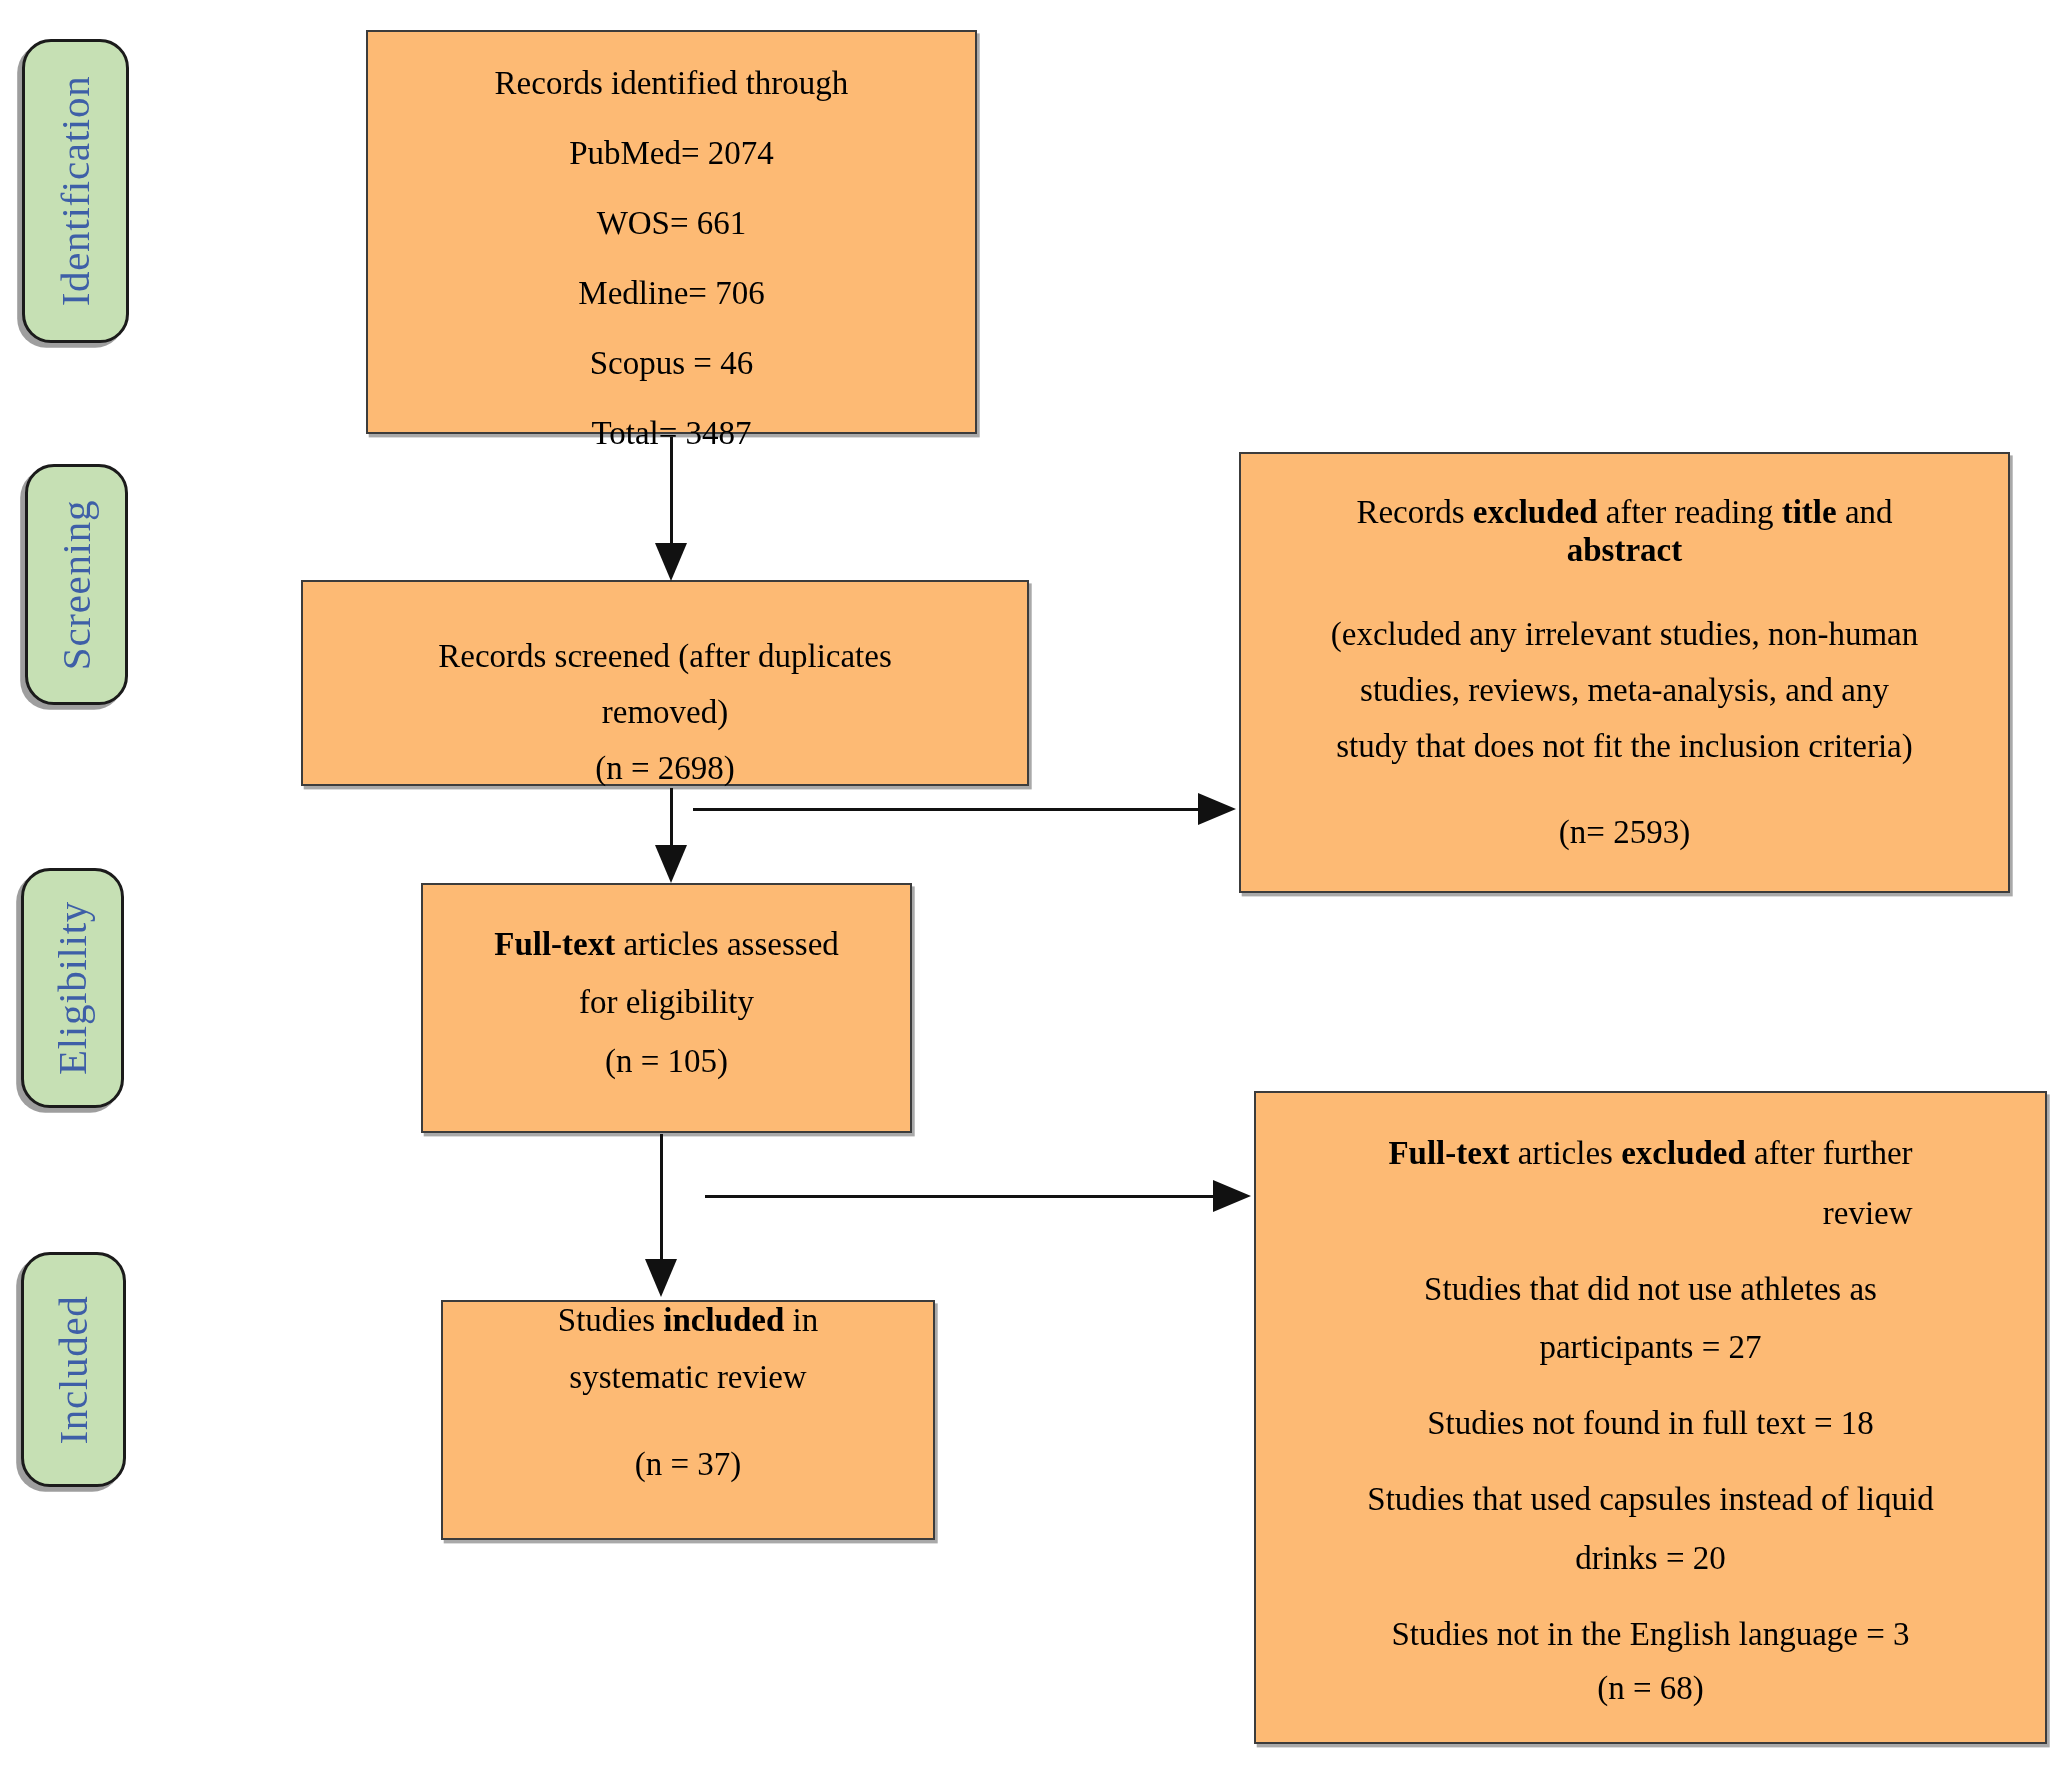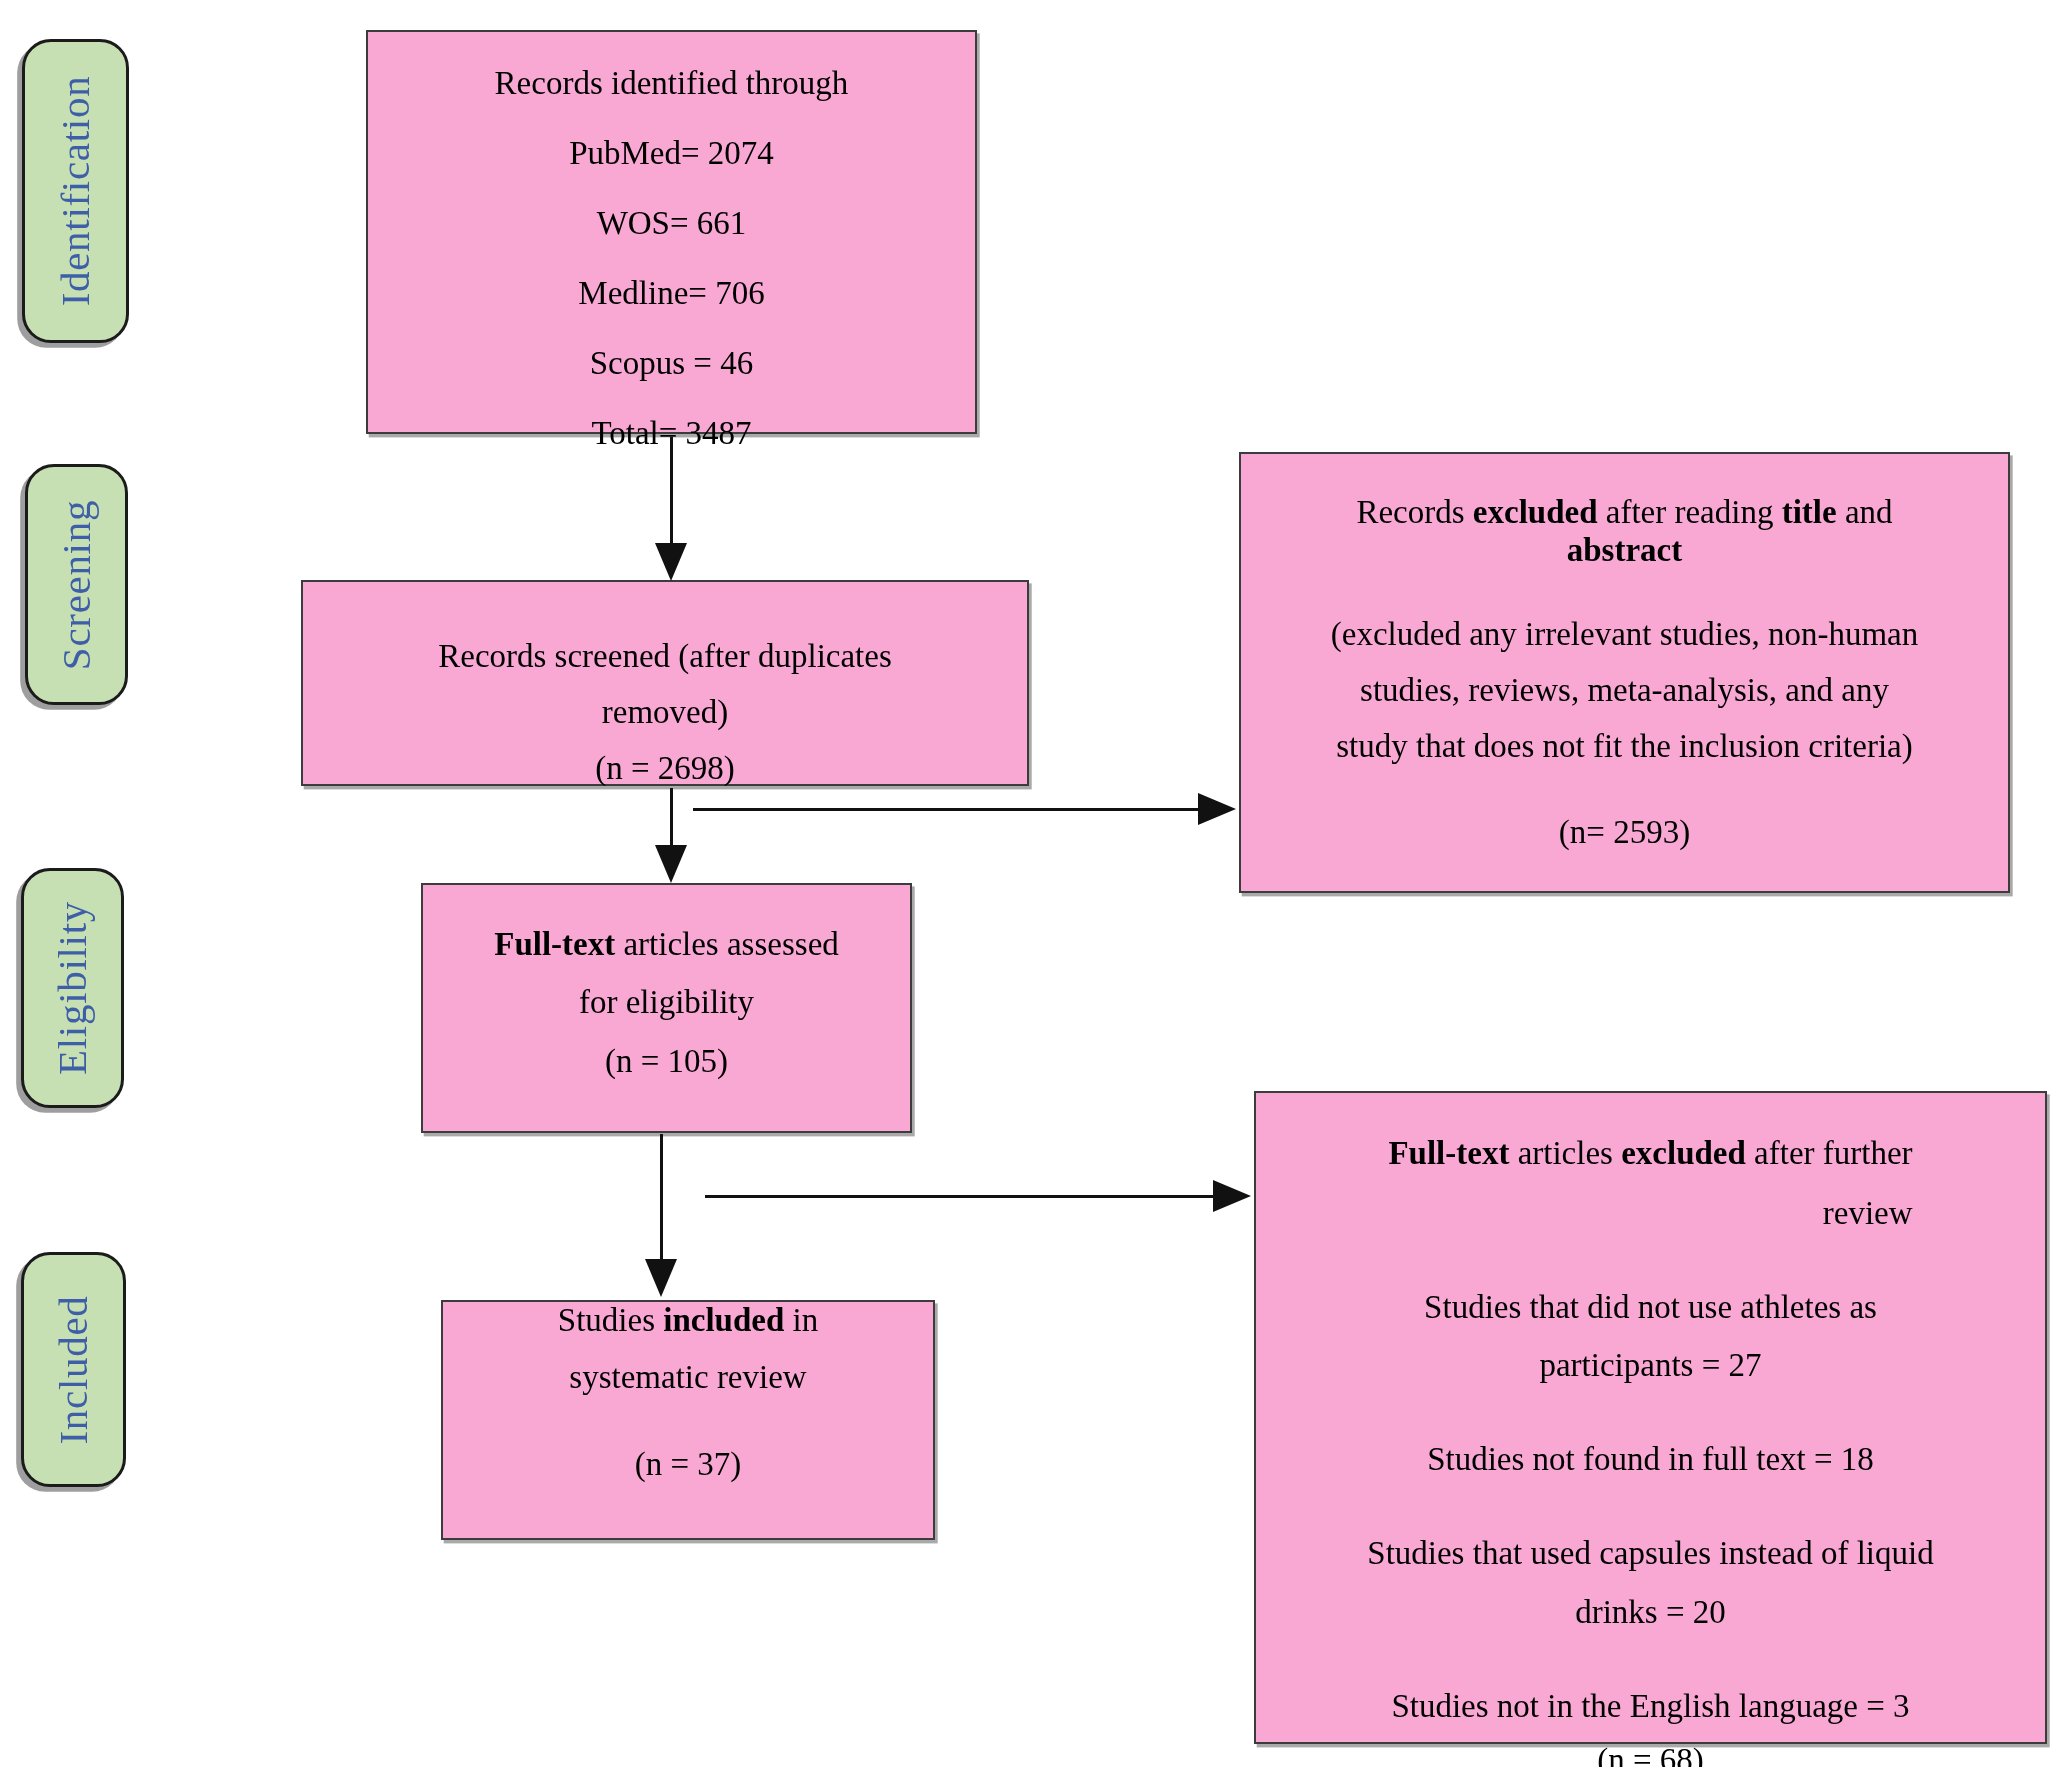--- a/index.html
+++ b/index.html
@@ -36,21 +36,21 @@
     letter-spacing: 0.7px;
   }
   #stage-identification { left: 22px;  top: 39px;   width: 101px; height: 298px; }
   #stage-screening      { left: 25px;  top: 464px;  width: 97px; height: 235px; }
   #stage-eligibility    { left: 20.5px;  top: 868px; width: 97px; height: 234px; }
   #stage-included       { left: 20.5px;  top: 1252px; width: 99px; height: 229px; }
 
   
   .wbox {
     position: absolute;
-    background: #f9a8d4;
+    background: #fdba74;
     border: 2.7px solid #3c3c3c;
     box-shadow: 2.7px 3.4px 0 #a9a9a9;
     display: flex;
     flex-direction: column;
     align-items: center;
     text-align: center;
     font-size: 33px;
     line-height: 1.15;
     box-sizing: border-box;
   }
@@ -59,21 +59,21 @@
   #box-identified { left: 366px;  top: 30px;   width: 611px;  height: 404px; padding-top: 33px; gap: 32px; }
   #box-screened   { left: 301px;  top: 580px;  width: 728px; height: 206px; padding-top: 56px; gap: 18px; }
   #box-fulltext   { left: 421px;  top: 883px; width: 491px;  height: 250px; padding-top: 41px; gap: 20.5px; }
   #box-included   { left: 441px;  top: 1300px; width: 494px;  height: 240px; gap: 19px; }
   #box-excluded1  { left: 1239px; top: 452px;  width: 771px; height: 441px; padding-top: 40px; }
   #box-excluded2  { left: 1254px; top: 1091px; width: 793px; height: 653px; padding-top: 42px; }
 
   #box-excluded1 .body-block { margin-top: 46px; display: flex; flex-direction: column; gap: 18px; }
   #box-excluded1 .count-line { margin-top: 48px; }
   #box-excluded2 .title-block { display: flex; flex-direction: column; gap: 22px; text-align: right; }
-  #box-excluded2 .item { margin-top: 56px; display: flex; flex-direction: column; gap: 20.5px; justify-content: space-between; }
+  #box-excluded2 .item { margin-top: 38px; display: flex; flex-direction: column; gap: 20.5px; justify-content: space-between; }
   #box-excluded2 .count-line { margin-top: 16px; }
   #box-included .count-line { margin-top: 30px; }
   .title-gap { display: flex; flex-direction: column; }
 
   
   .aline { position: absolute; background: #111111; }
   .head-down {
     position: absolute; width: 0; height: 0;
     border-left: 16.4px solid transparent;
     border-right: 16.4px solid transparent;

